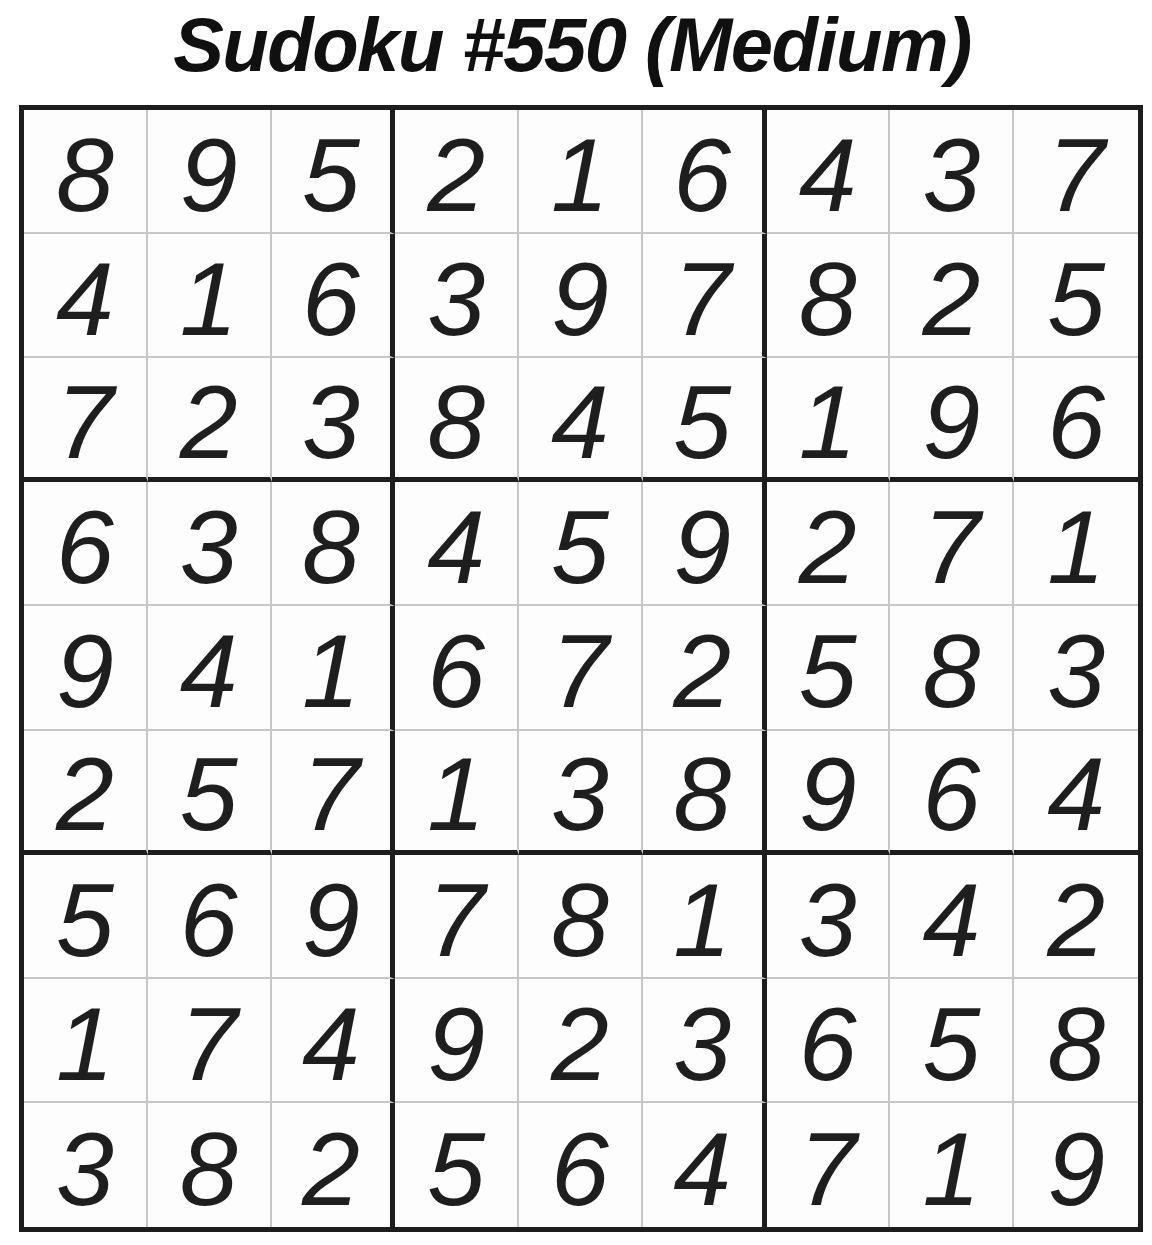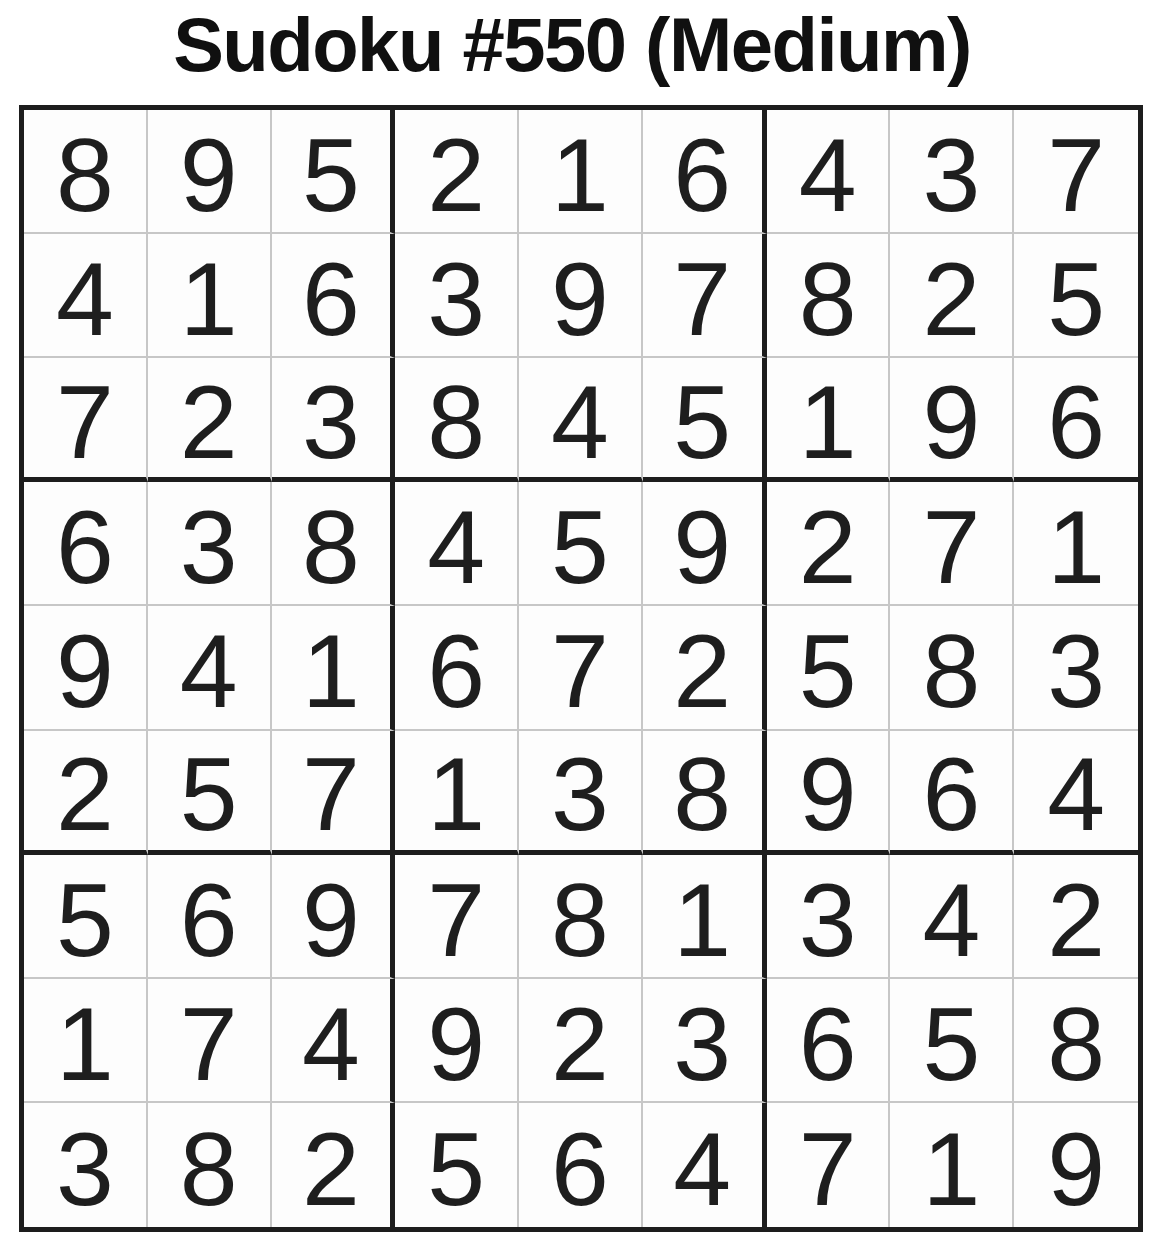--- a/index.html
+++ b/index.html
@@ -7,20 +7,21 @@
     padding: 0;
     background: #ffffff;
   }
   .page {
     position: relative;
     width: 1144px;
     height: 1245px;
     background: #ffffff;
     overflow: hidden;
     font-family: "Liberation Sans", sans-serif;
+    font-style: italic;
   }
   .title {
     position: absolute;
     top: -6px;
     left: 0;
     width: 100%;
     height: 102px;
     line-height: 102px;
     text-align: center;
     font-size: 76px;

